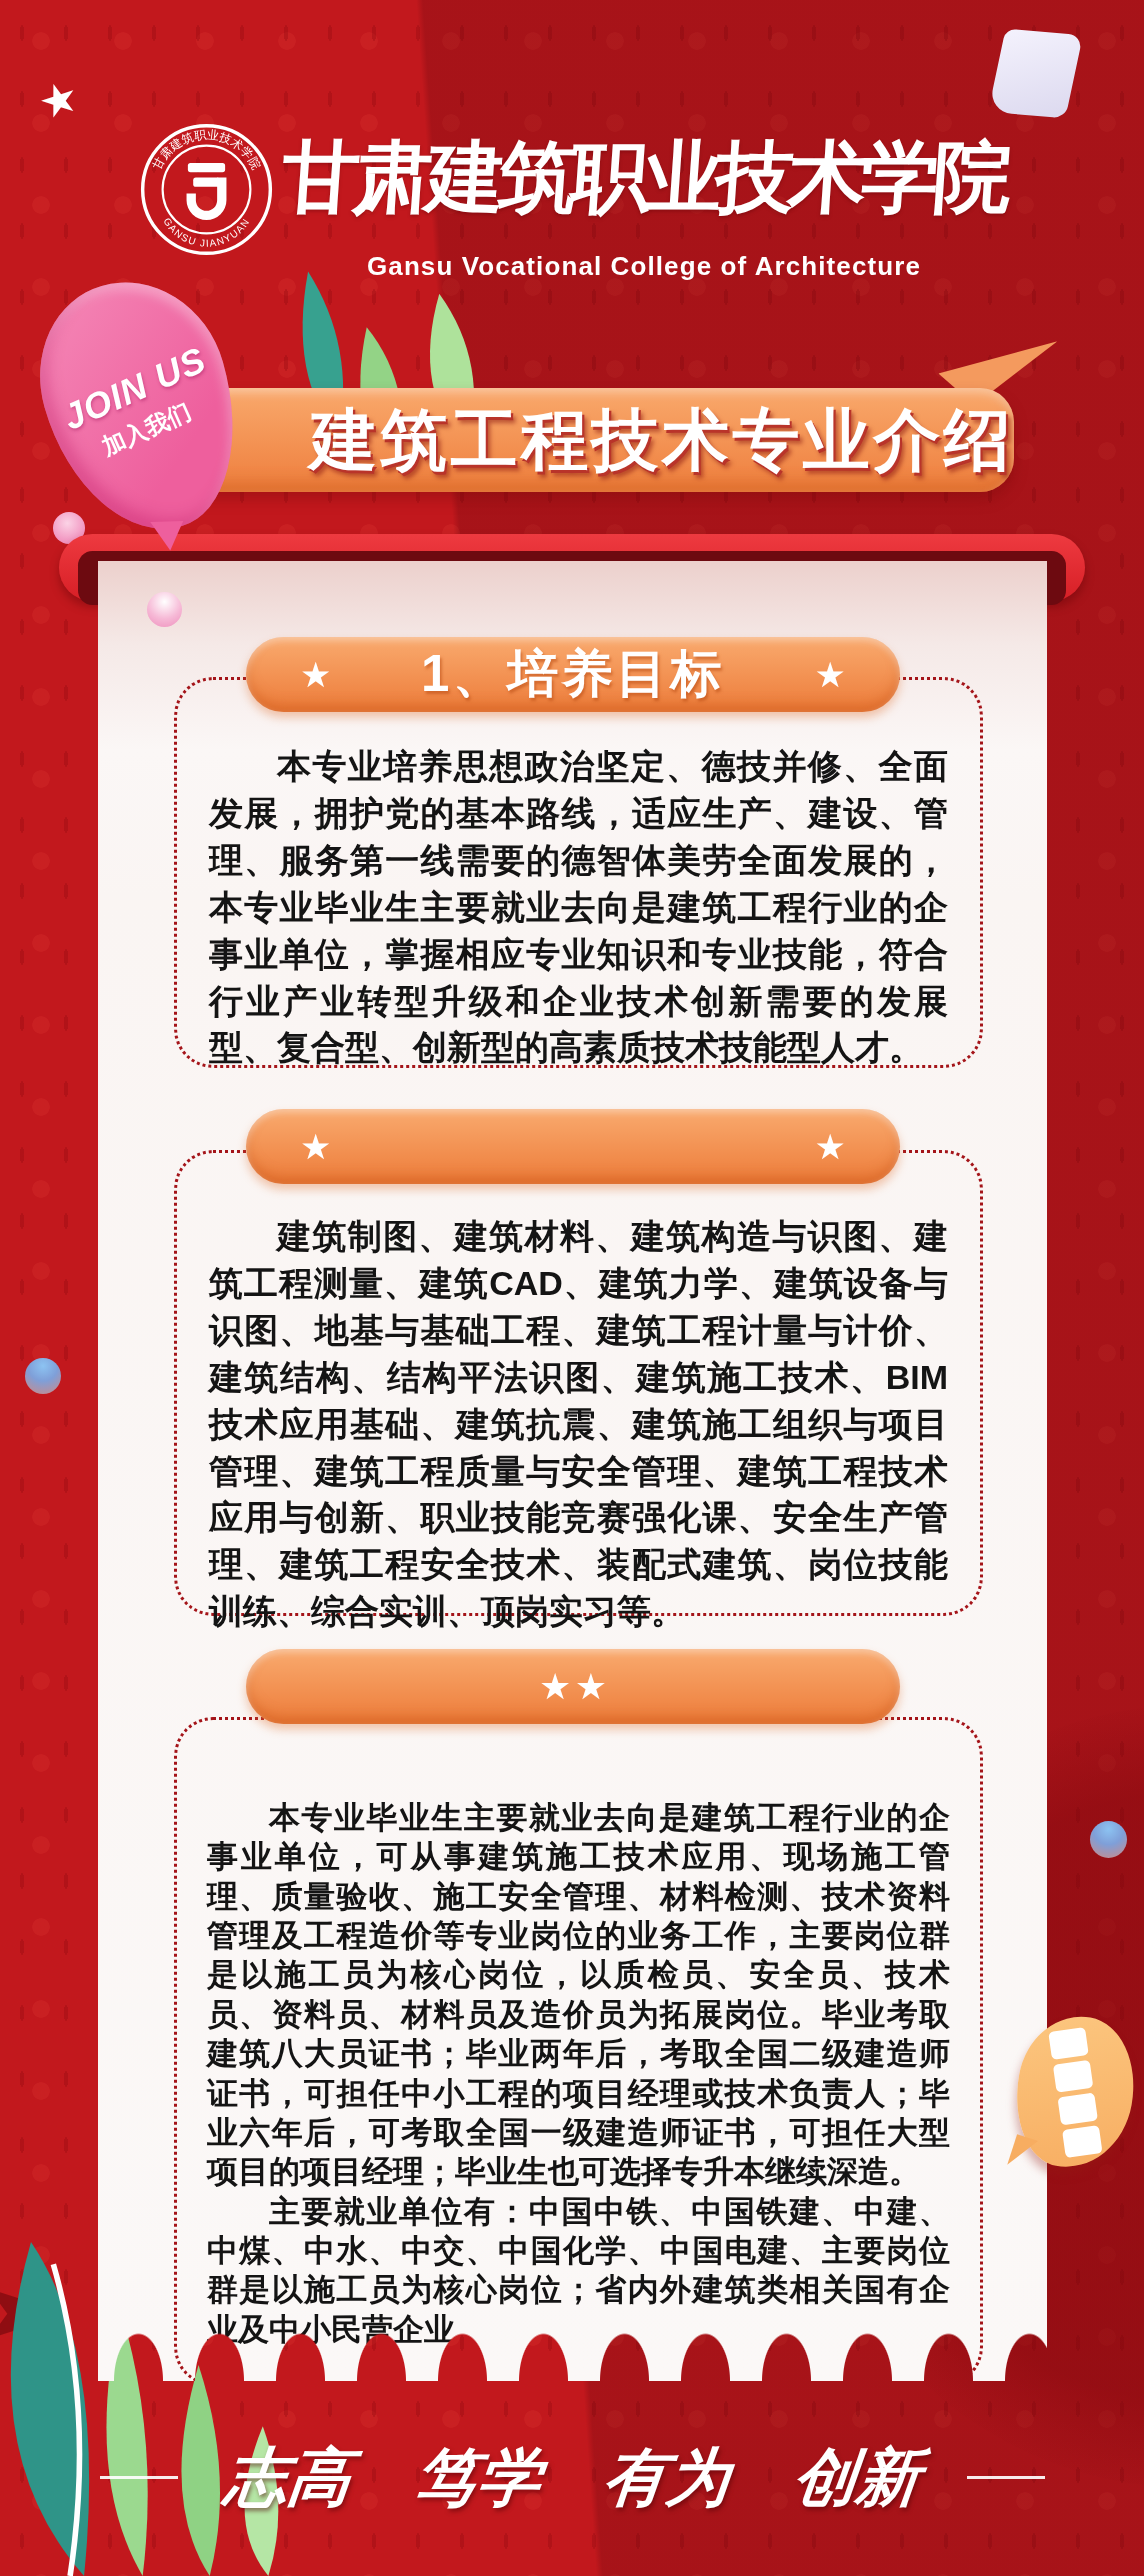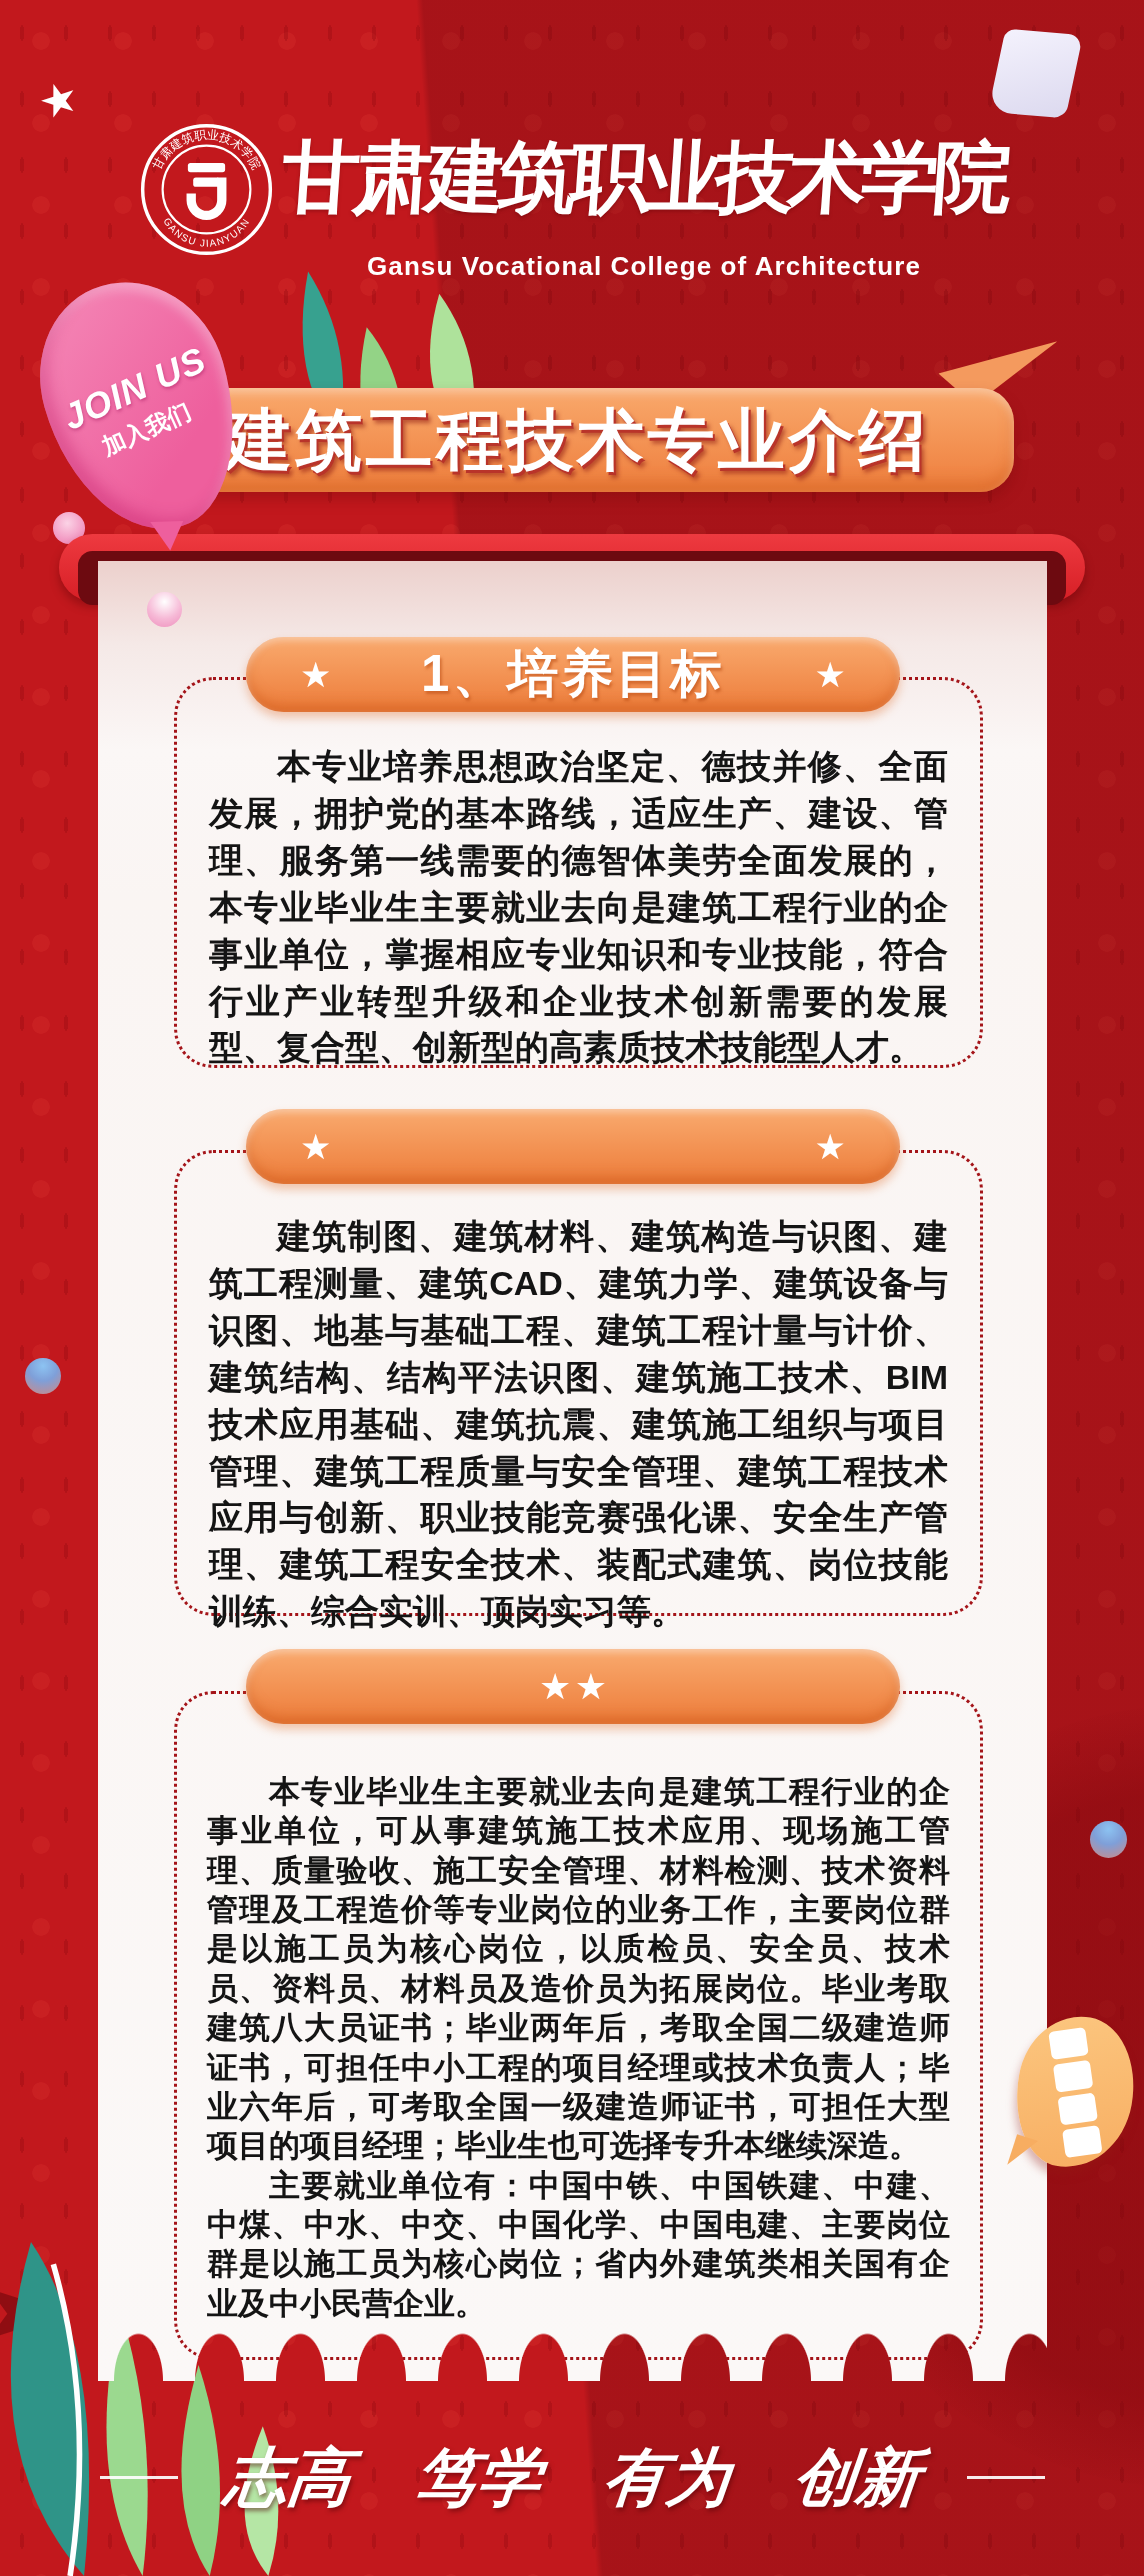--- a/index.html
+++ b/index.html
@@ -53,21 +53,21 @@
   .join-en{color:#fff; font-size:36px; font-weight:bold; font-style:italic; letter-spacing:1.1px;
     transform:rotate(-8deg); text-shadow:0 2.2px 3.4px rgba(160,20,90,.45);}
   .join-cn{color:#fff; font-size:23.5px; font-weight:bold; transform:rotate(-8deg);}
   .pink-dot{position:absolute; left:53px; top:512px; width:32px; height:32px; border-radius:50%;
     background:radial-gradient(circle at 45% 35%, #fbd3e6, #f193bf 70%); z-index:4;}
   
   .title-banner{position:absolute; left:140px; top:388px; width:874px; height:104px; z-index:4;
     background:linear-gradient(180deg,#f9a96c,#ee7e3d);
     border-radius:34px;
     box-shadow:inset 0 4.5px 10px rgba(255,255,255,.38), inset 0 -9px 14.5px rgba(203,88,24,.45), 0 7.8px 13.4px rgba(120,10,10,.35);
-    display:flex; align-items:center; justify-content:center;}
+    display:flex; align-items:center; justify-content:flex-end;}
   .banner-tail{position:absolute; left:939px; top:335px; width:115px; height:72px; z-index:3;
     background:#f49a5e; clip-path:polygon(0 62%, 100% 0, 34% 100%); transform:rotate(6deg);}
   .poster-title{margin:0; color:#fff; font-size:67px; font-weight:bold; letter-spacing:3.4px;
     white-space:nowrap;
     text-shadow:2.2px 3.4px 0 #b9342a, 4.5px 6.1px 4.5px rgba(140,25,18,.55);}
   
   .rod-bright{position:absolute; left:59px; top:534px; width:1026px; height:67px;
     border-radius:34px; background:linear-gradient(180deg,#ee3a40,#d71f26); z-index:5;
     box-shadow:0 5.6px 10px rgba(90,0,5,.4);}
   .rod-dark{position:absolute; left:78px; top:551px; width:988px; height:54px;
@@ -94,21 +94,21 @@
   .pill .label{font-size:51px; font-weight:bold; letter-spacing:3.4px; white-space:nowrap;
     text-shadow:1.7px 2.8px 2.8px rgba(190,80,24,.6);}
   .pill.tight{justify-content:center; gap:3.4px; padding:0 11.2px;}
   .pill.tight .label{font-size:46px; letter-spacing:0;}
   .pill.tight .star{font-size:36px;}
   .dash-box{position:absolute; left:76px; width:809px; box-sizing:border-box;
     border:3.4px dotted #a41419; border-radius:39px; z-index:1;}
   .dash-box p{margin:0; color:#141414; font-weight:bold; text-align:justify; text-indent:2em;}
   .box1{top:116px; height:391px; padding:63px 32px 0;}
   .box2{top:589px; height:466px; padding:60px 32px 0;}
-  .box3{top:1130px; height:669px; padding:78px 30px 0;font-family:Liberation Serif, serif;}
+  .box3{top:1156px; height:669px; padding:78px 30px 0;font-family:Liberation Serif, serif;}
   .pill1{top:76px;} .pill2{top:548px;} .pill3{top:1088px;}
   .body-a{font-size:34px; line-height:1.38;}
   .body-b{font-size:31px; line-height:1.27;}
   
   .building-bubble{position:absolute; left:1017px; top:2016px; width:116px; height:152px; z-index:8;
     background:linear-gradient(160deg,#fcc780,#f7ad61);
     border-radius:52% 48% 55% 45% / 45% 52% 48% 55%;
     transform:rotate(10deg);
     box-shadow:0 7.8px 10px rgba(150,30,20,.35);
     display:flex; align-items:center; justify-content:center;}

